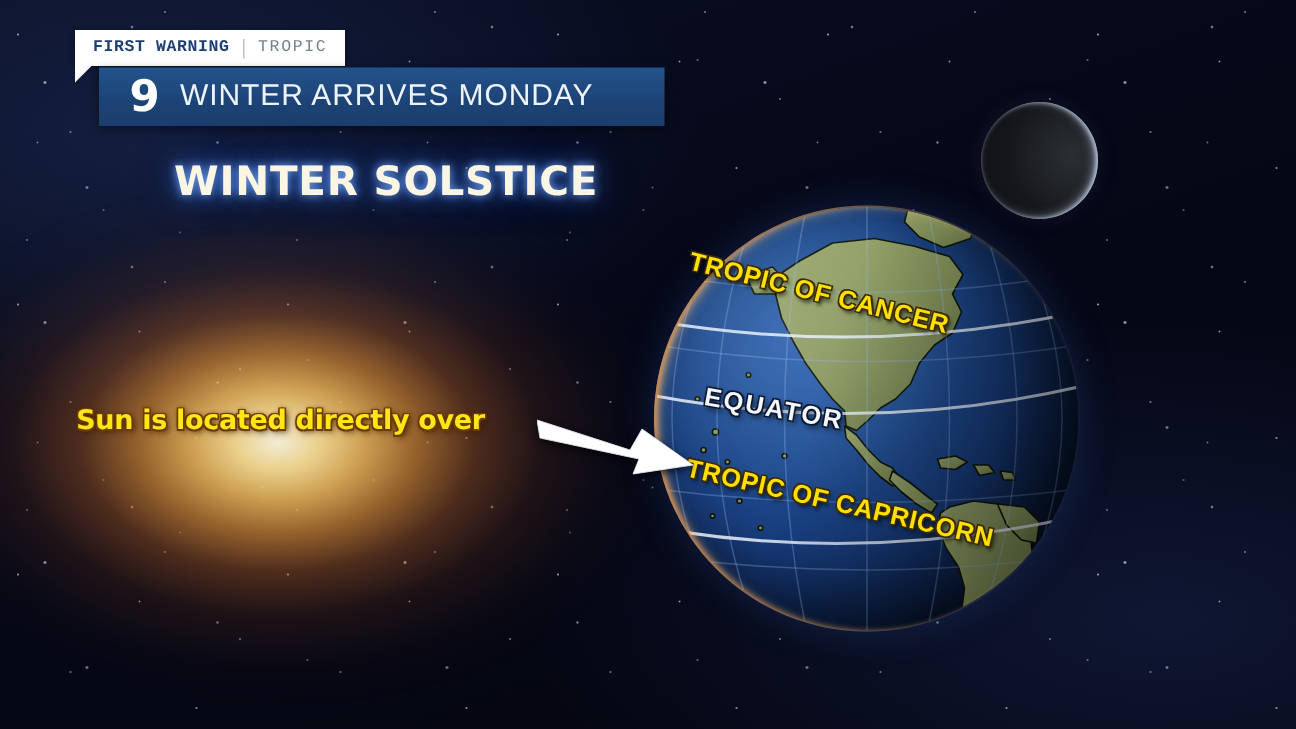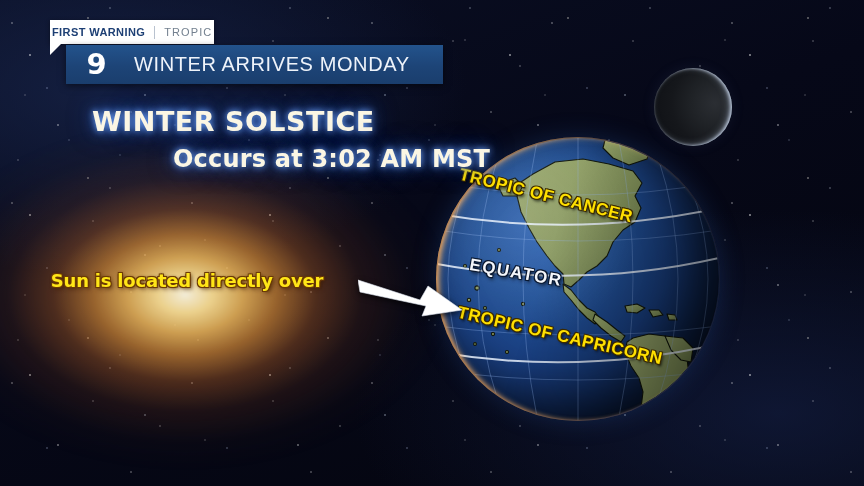--- a/index.html
+++ b/index.html
@@ -180,22 +180,23 @@
   }
 
   
   #brand-tab {
     position:absolute;
     left:50px; top:20px;
     height:24px;
     background:#ffffff;
     display:flex;
     align-items:center;
-    padding:0 2px;
+    padding:0 12px;
     box-shadow:0 1px 4px rgba(0,0,0,.45);
+    font-family:Liberation Mono, monospace;
   }
   #brand-tab .fw {
     font-size:11px;
     font-weight:bold;
     letter-spacing:.4px;
     color:#1d3f74;
   }
   #brand-tab .sep {
     width:1px; height:13px;
     background:#b9c2cf;
@@ -232,39 +233,38 @@
     color:#ffffff;
     line-height:1;
     letter-spacing:-1px;
     font-family:"DejaVu Sans", sans-serif;
     margin-left:6px;
   }
   #banner-title {
     font-size:20px;
     color:#eef3fa;
     letter-spacing:.6px;
-    margin-left:14px;
     font-weight:normal;
   }
 
   
   #solstice-title, #solstice-time {
     position:absolute;
     width:100%;
     text-align:left;
     color:#fbf6e4;
     font-weight:bold;
     font-family:"DejaVu Sans", sans-serif;
     pointer-events:none;
   }
   #solstice-title {
     left:0; top:106px;
     font-size:27px;
     letter-spacing:.5px;
-    padding-left:92px;
+    padding-left:116px;
     text-shadow:
       0 0 6px rgba(120,170,255,.95),
       0 0 14px rgba(60,120,225,.85),
       0 0 26px rgba(30,80,190,.55),
       1px 1px 2px rgba(0,0,0,.6);
   }
   #solstice-time {
     left:0; top:145px;
     font-size:24px;
     letter-spacing:.2px;
@@ -406,19 +406,18 @@
     <span class="wx">TROPIC</span>
   </div>
   <div id="tab-tail"></div>
 
   <div id="headline-banner">
     <span id="channel-nine">9</span>
     <span id="banner-title">WINTER ARRIVES MONDAY</span>
   </div>
 
   <div id="solstice-title">WINTER SOLSTICE</div>
-  <div id="solstice-time">Occurs at 3:02 AM MST</div>
 
   <div id="sun-note">
     <span>Sun is located directly over</span>
   </div>
 
 </div>
 
 </body></html>

